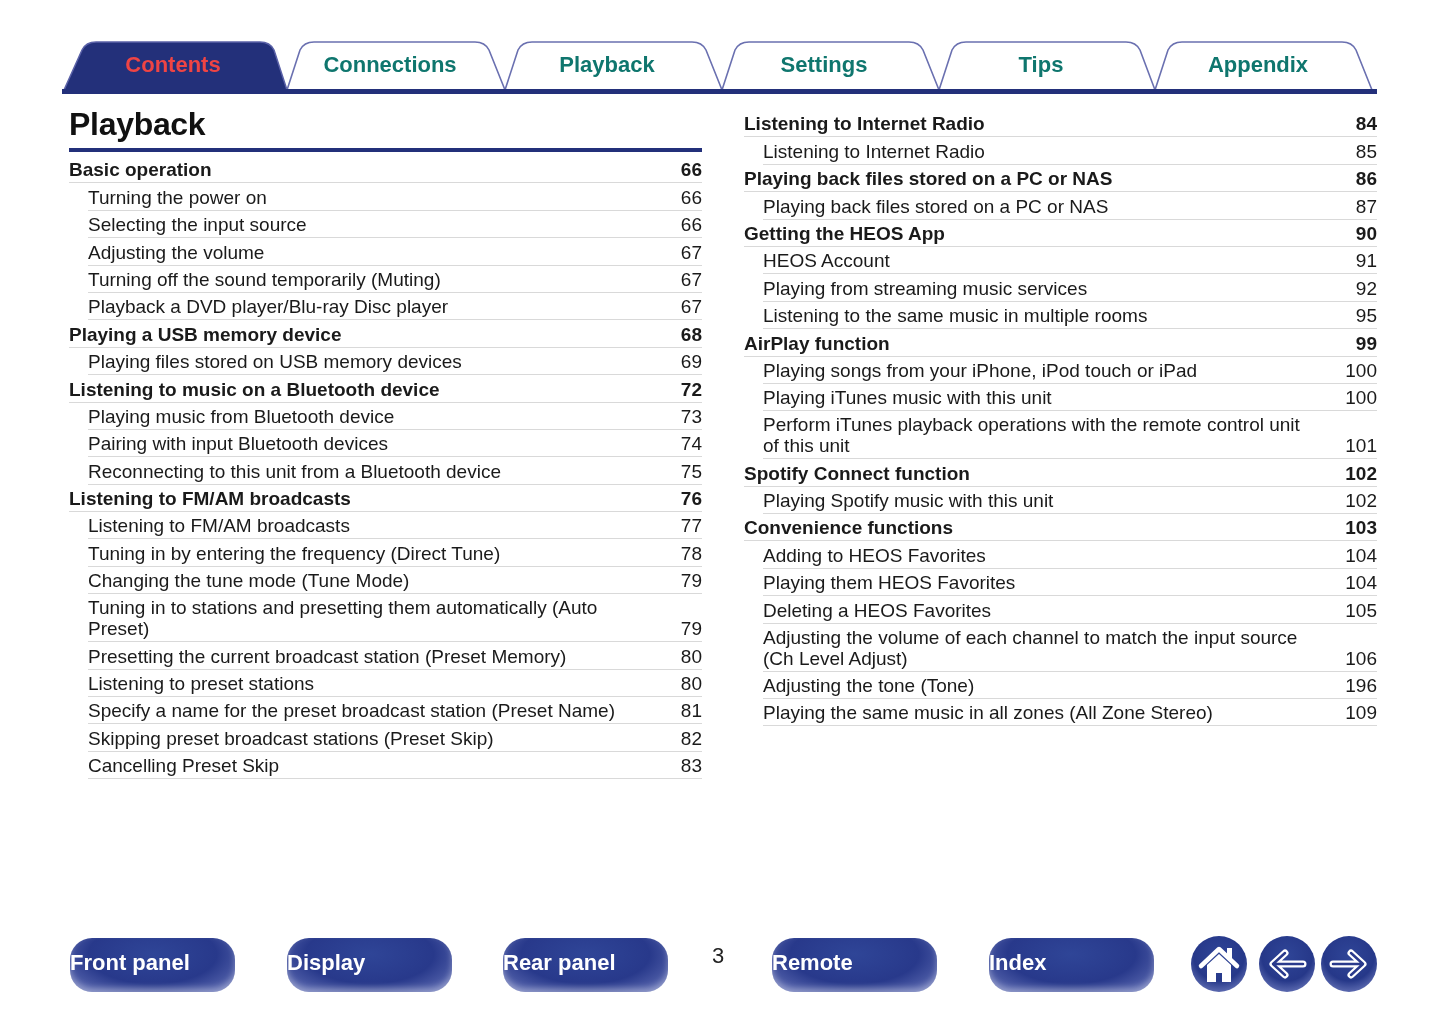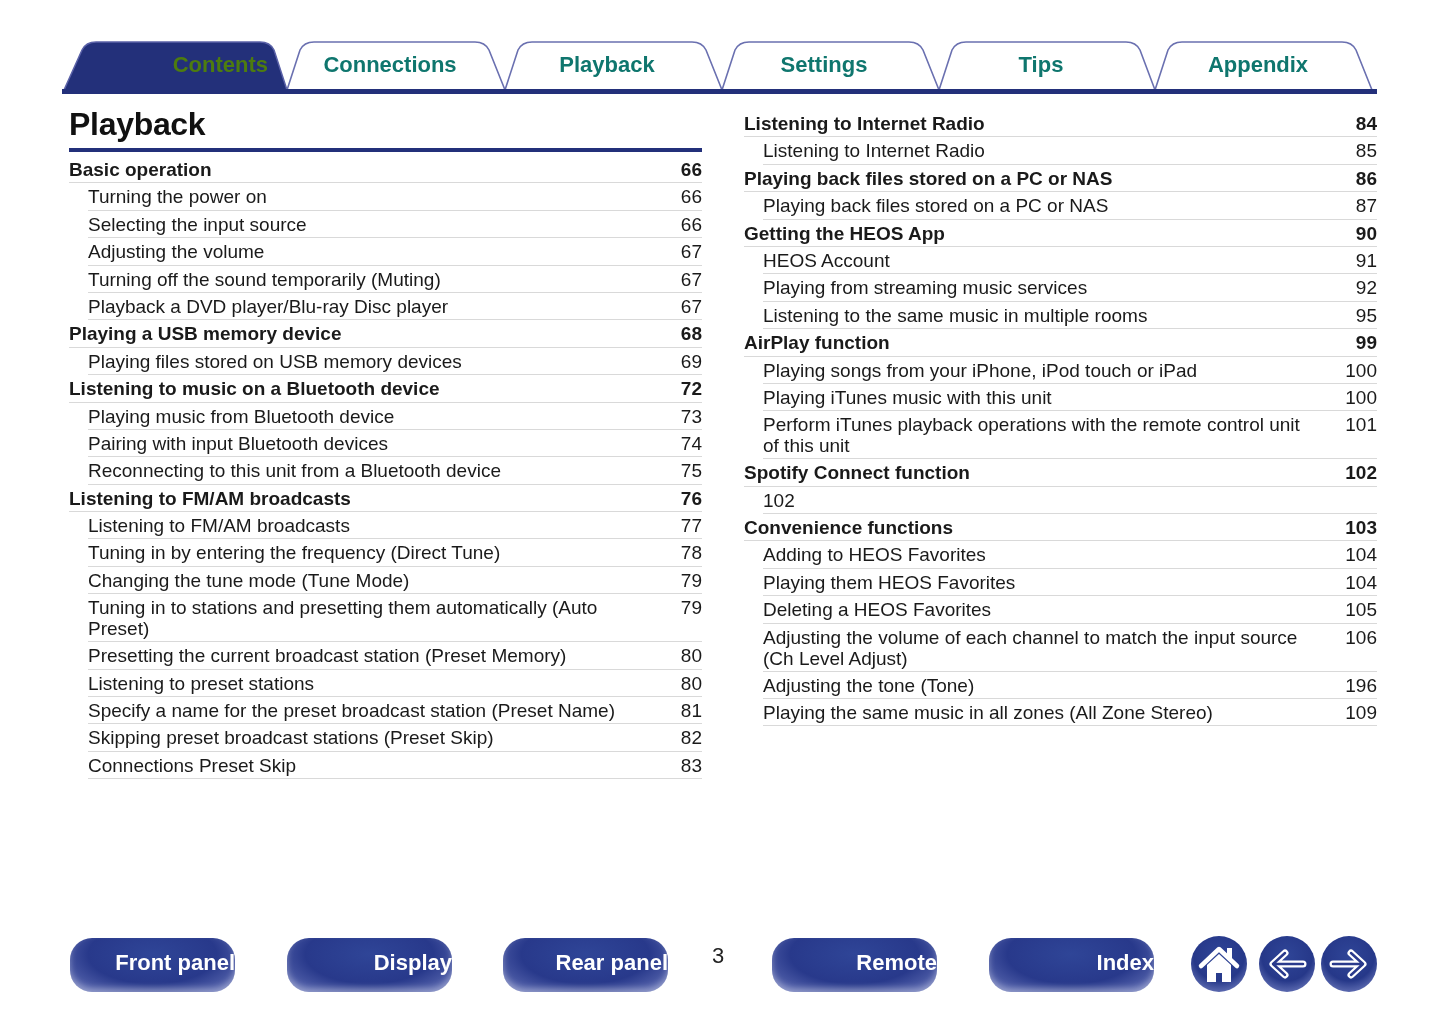--- a/index.html
+++ b/index.html
@@ -7,43 +7,43 @@
   body { position: relative; font-family: "Liberation Sans", sans-serif; color: #1a1a1a; }
 
   
   .tabbar { position: absolute; left: 62px; top: 40px; width: 1315px; height: 54px; }
   .tabbar svg { position: absolute; left: 0; top: 0; }
   .tab-label {
     position: absolute; top: 10px; height: 30px; width: 190px;
     text-align: center; font-weight: bold; font-size: 22px; line-height: 30px;
     color: #0f766e; cursor: pointer;
   }
-  .tab-label.active { color: #4d7c0f; text-align: right; }
+  .tab-label.active { color: #ef4444; }
   .tab-rule { position: absolute; left: 62px; top: 89px; width: 1315px; height: 5px; background: #23307a; }
 
   
   .page-title { position: absolute; left: 69px; top: 106px; font-size: 32px; font-weight: bold; color: #111; letter-spacing: -0.3px; }
   .title-rule { position: absolute; left: 69px; top: 148px; width: 633px; height: 4px; background: #23307a; }
 
   
   .col { position: absolute; width: 633px; }
   .col.left { left: 69px; top: 156px; }
   .col.right { left: 744px; top: 110px; }
-  .row { position: relative; display: flex; align-items: flex-start; justify-content: space-between;
+  .row { position: relative; display: flex; align-items: flex-end; justify-content: space-between;
          border-bottom: 1.5px solid #d9d9d9; font-size: 19px; line-height: 21px; padding: 3px 0 2px 0; min-height: 27.4px; cursor: pointer; }
   .row.h { font-weight: bold; }
   .row.s { margin-left: 19px; }
   .row .t { flex: 1; padding-right: 40px; }
   .row .p { text-align: right; white-space: nowrap; }
 
   
   .pill {
     position: absolute; top: 938px; width: 165px; height: 54px; border-radius: 22px;
     background: radial-gradient(ellipse at 50% 30%, #2f4597 0%, #28398b 55%, #5a68b0 90%, #c7cbe6 100%);
-    color: #fff; font-weight: bold; font-size: 22px; text-align: right; line-height: 50px; cursor: pointer;
+    color: #fff; font-weight: bold; font-size: 22px; text-align: left; line-height: 50px; cursor: pointer;
     box-shadow: inset 0 -4px 6px rgba(255,255,255,0.35);
   }
   .page-num { position: absolute; left: 712px; top: 943px; font-size: 22px; color: #222; }
   .circle { position: absolute; top: 936px; width: 56px; height: 56px; border-radius: 50%;
             background: radial-gradient(circle at 50% 35%, #2f4597 0%, #263889 55%, #6e7bbd 88%, #d5d8ee 100%); cursor: pointer; }
   .circle svg { position: absolute; left: 0; top: 0; }
 </style>
 </head>
 <body>
 
@@ -153,21 +153,21 @@
     </div>
     <div class="row s">
       <span class="t">Specify a name for the preset broadcast station (Preset Name)</span>
       <span class="p">81</span>
     </div>
     <div class="row s">
       <span class="t">Skipping preset broadcast stations (Preset Skip)</span>
       <span class="p">82</span>
     </div>
     <div class="row s">
-      <span class="t">Connections Preset Skip</span>
+      <span class="t">Cancelling Preset Skip</span>
       <span class="p">83</span>
     </div>
   </div>
 <div class="col right" id="toc-right">
     <div class="row h">
       <span class="t">Listening to Internet Radio</span>
       <span class="p">84</span>
     </div>
     <div class="row s">
       <span class="t">Listening to Internet Radio</span>
@@ -211,20 +211,21 @@
     </div>
     <div class="row s">
       <span class="t">Perform iTunes playback operations with the remote control unit of this unit</span>
       <span class="p">101</span>
     </div>
     <div class="row h">
       <span class="t">Spotify Connect function</span>
       <span class="p">102</span>
     </div>
     <div class="row s">
+      <span class="t">Playing Spotify music with this unit</span>
       <span class="p">102</span>
     </div>
     <div class="row h">
       <span class="t">Convenience functions</span>
       <span class="p">103</span>
     </div>
     <div class="row s">
       <span class="t">Adding to HEOS Favorites</span>
       <span class="p">104</span>
     </div>

